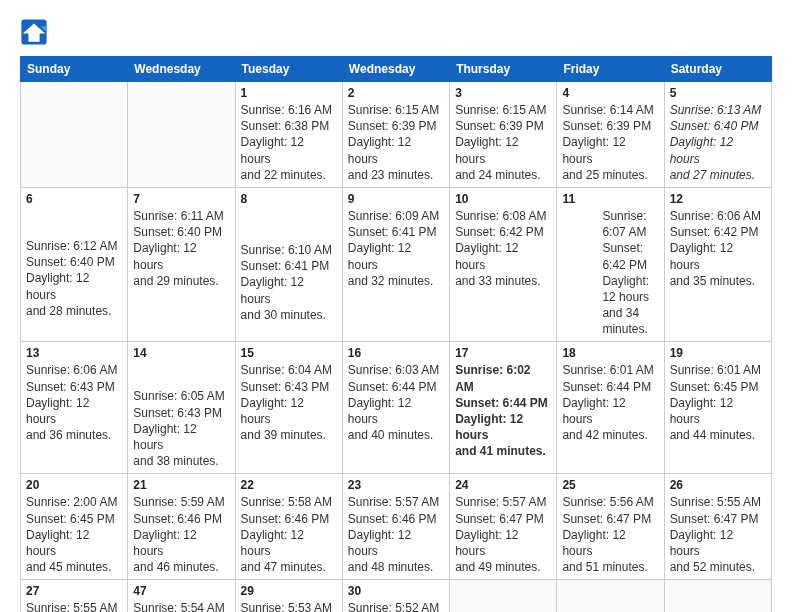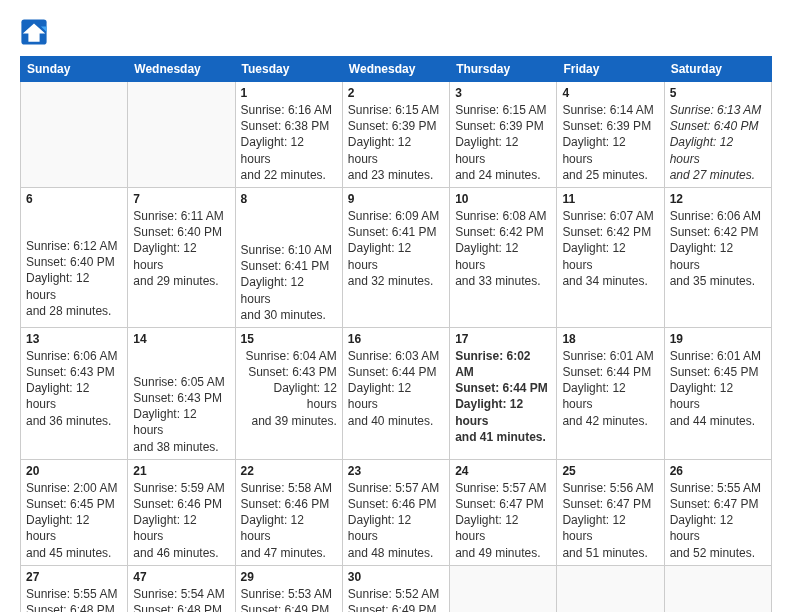--- a/index.html
+++ b/index.html
@@ -207,21 +207,21 @@
           </td>
           <td>
             <span class="day-num">10</span>
             <div class="day-info" style="white-space: pre-line;">Sunrise: 6:08 AM
 Sunset: 6:42 PM
 Daylight: 12 hours
 and 33 minutes.</div>
           </td>
           <td>
             <span class="day-num">11</span>
-            <div class="day-info" style="white-space: pre-line;">Sunrise: 6:07 AM
+            <div class="day-info" style="white-space: pre-line; margin-left: 40px;">Sunrise: 6:07 AM
 Sunset: 6:42 PM
 Daylight: 12 hours
 and 34 minutes.</div>
           </td>
           <td>
             <span class="day-num">12</span>
             <div class="day-info" style="white-space: pre-line;">Sunrise: 6:06 AM
 Sunset: 6:42 PM
 Daylight: 12 hours
 and 35 minutes.</div>
@@ -237,21 +237,21 @@
           </td>
           <td>
             <span class="day-num">14</span>
             <div class="day-info" style="white-space: pre-line; margin-top: 28px;">Sunrise: 6:05 AM
 Sunset: 6:43 PM
 Daylight: 12 hours
 and 38 minutes.</div>
           </td>
           <td>
             <span class="day-num">15</span>
-            <div class="day-info" style="white-space: pre-line; text-align: right;">Sunrise: 6:04 AM
+            <div class="day-info" style="white-space: pre-line;">Sunrise: 6:04 AM
 Sunset: 6:43 PM
 Daylight: 12 hours
 and 39 minutes.</div>
           </td>
           <td>
             <span class="day-num">16</span>
             <div class="day-info" style="white-space: pre-line;">Sunrise: 6:03 AM
 Sunset: 6:44 PM
 Daylight: 12 hours
 and 40 minutes.</div>

